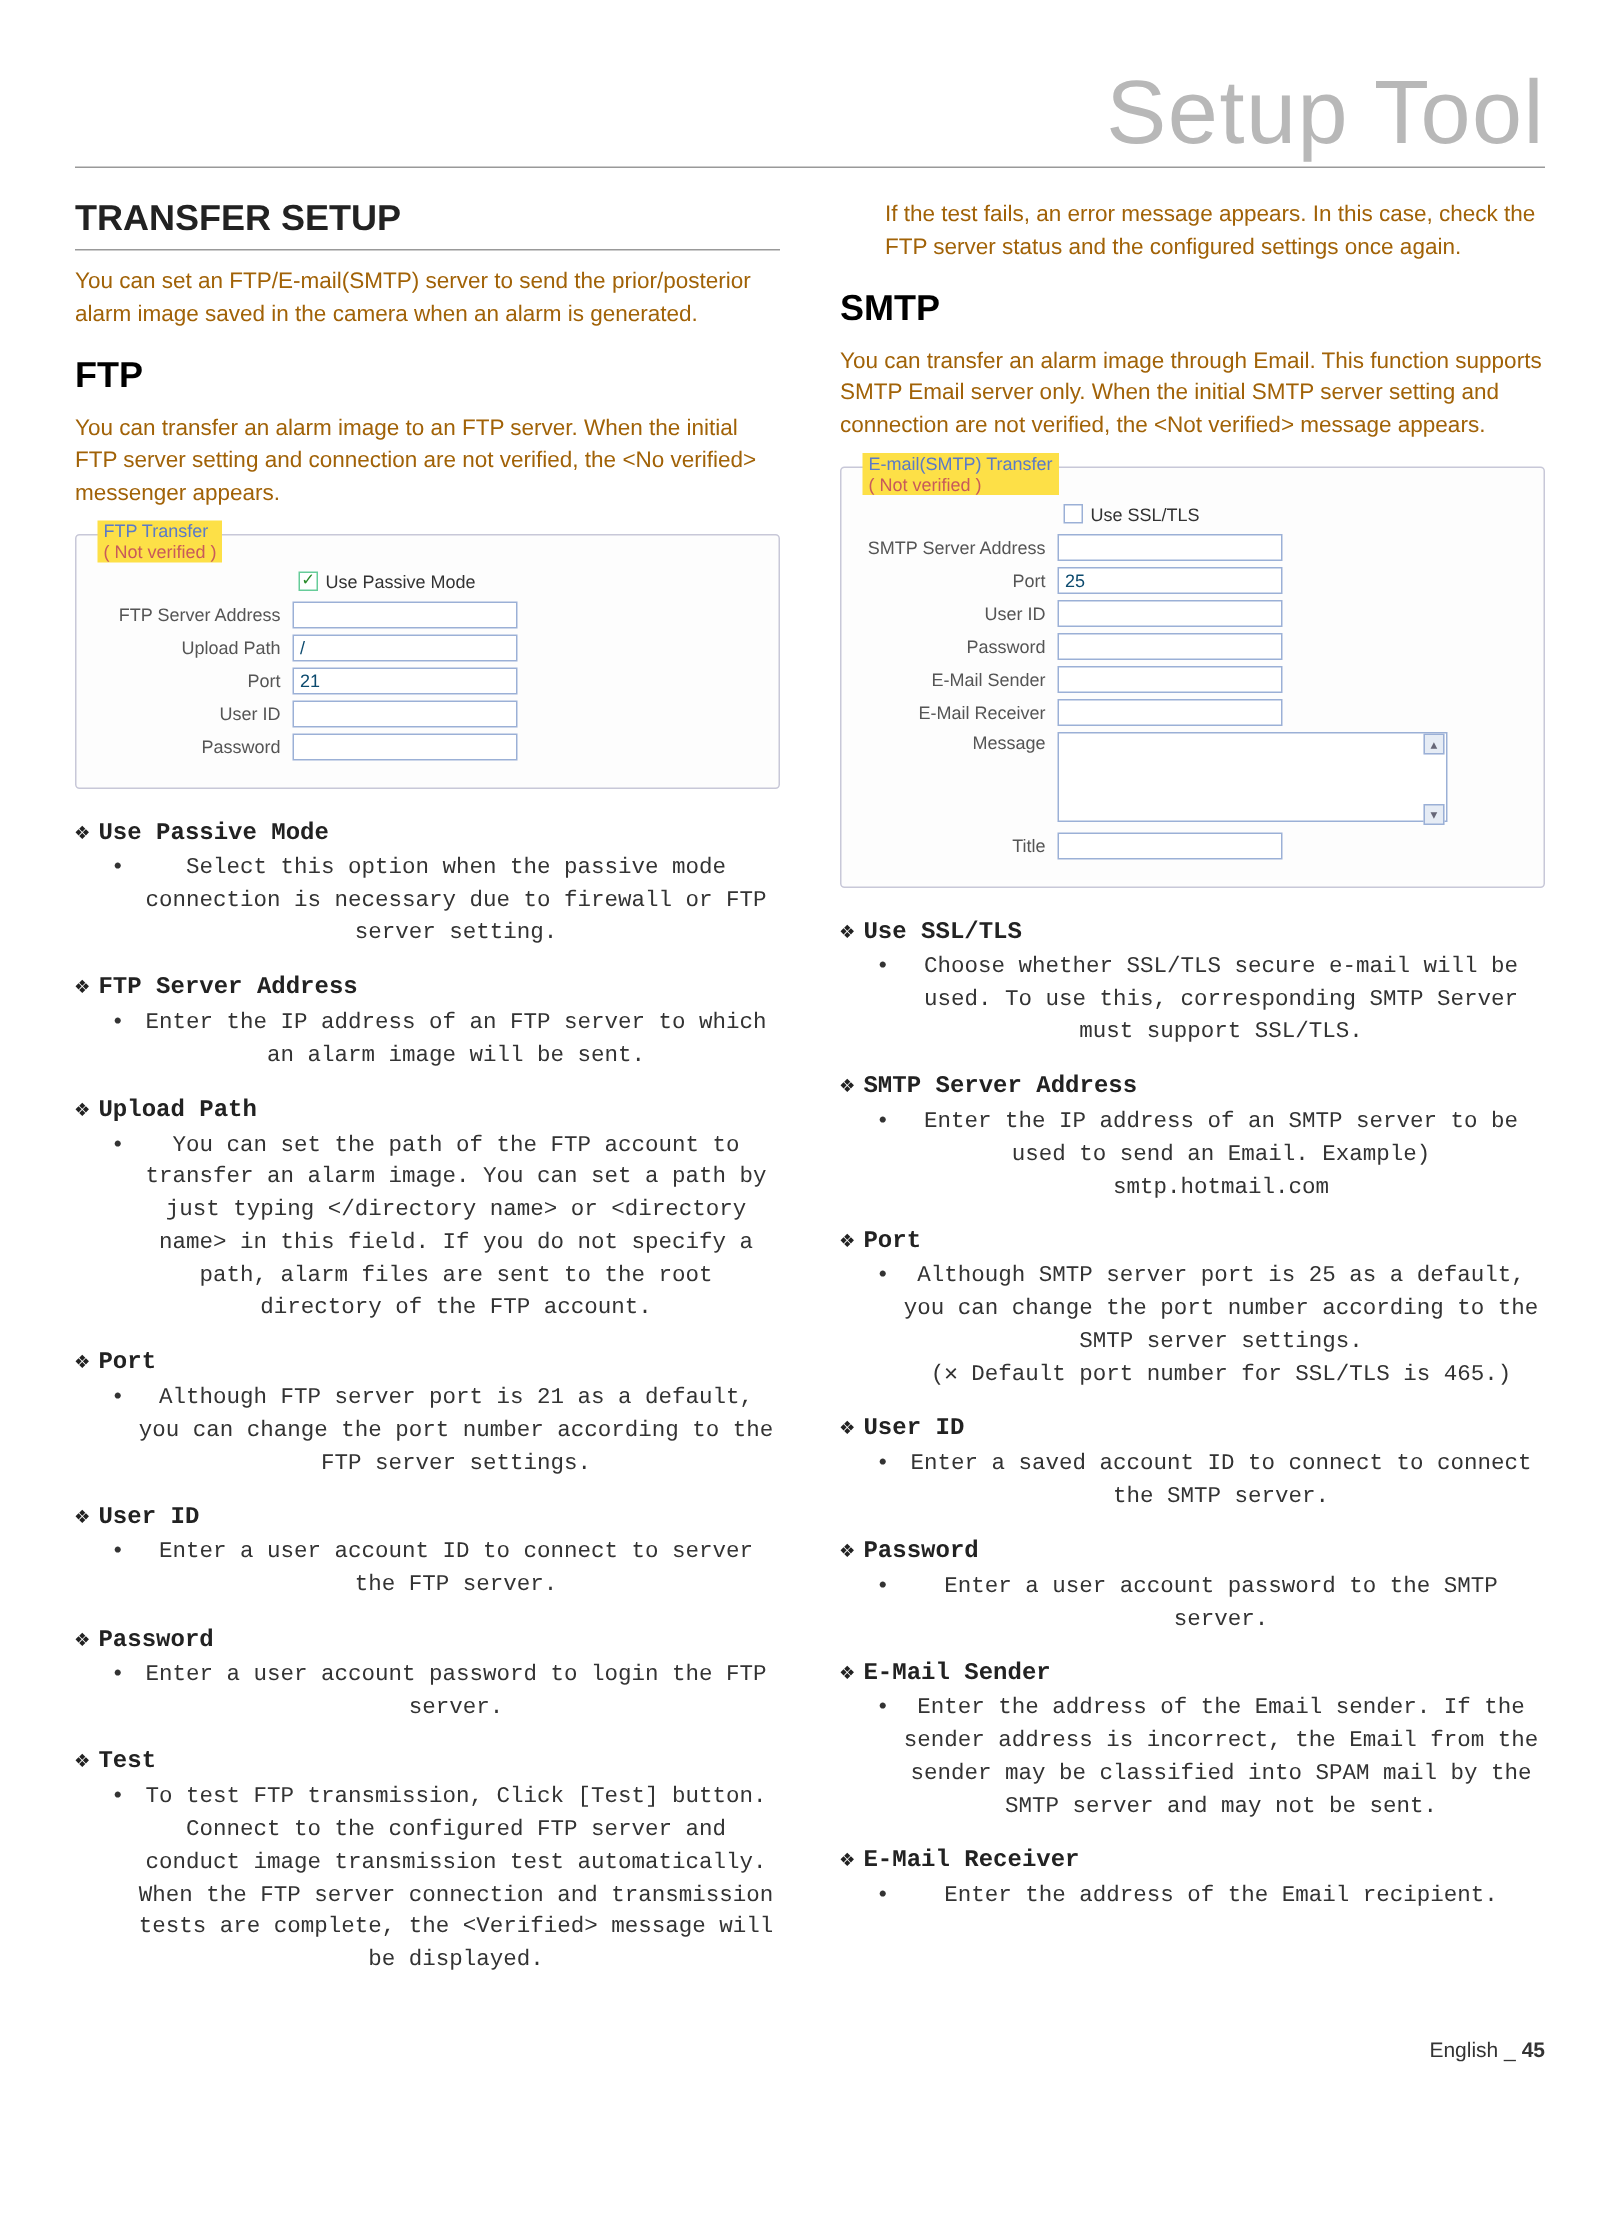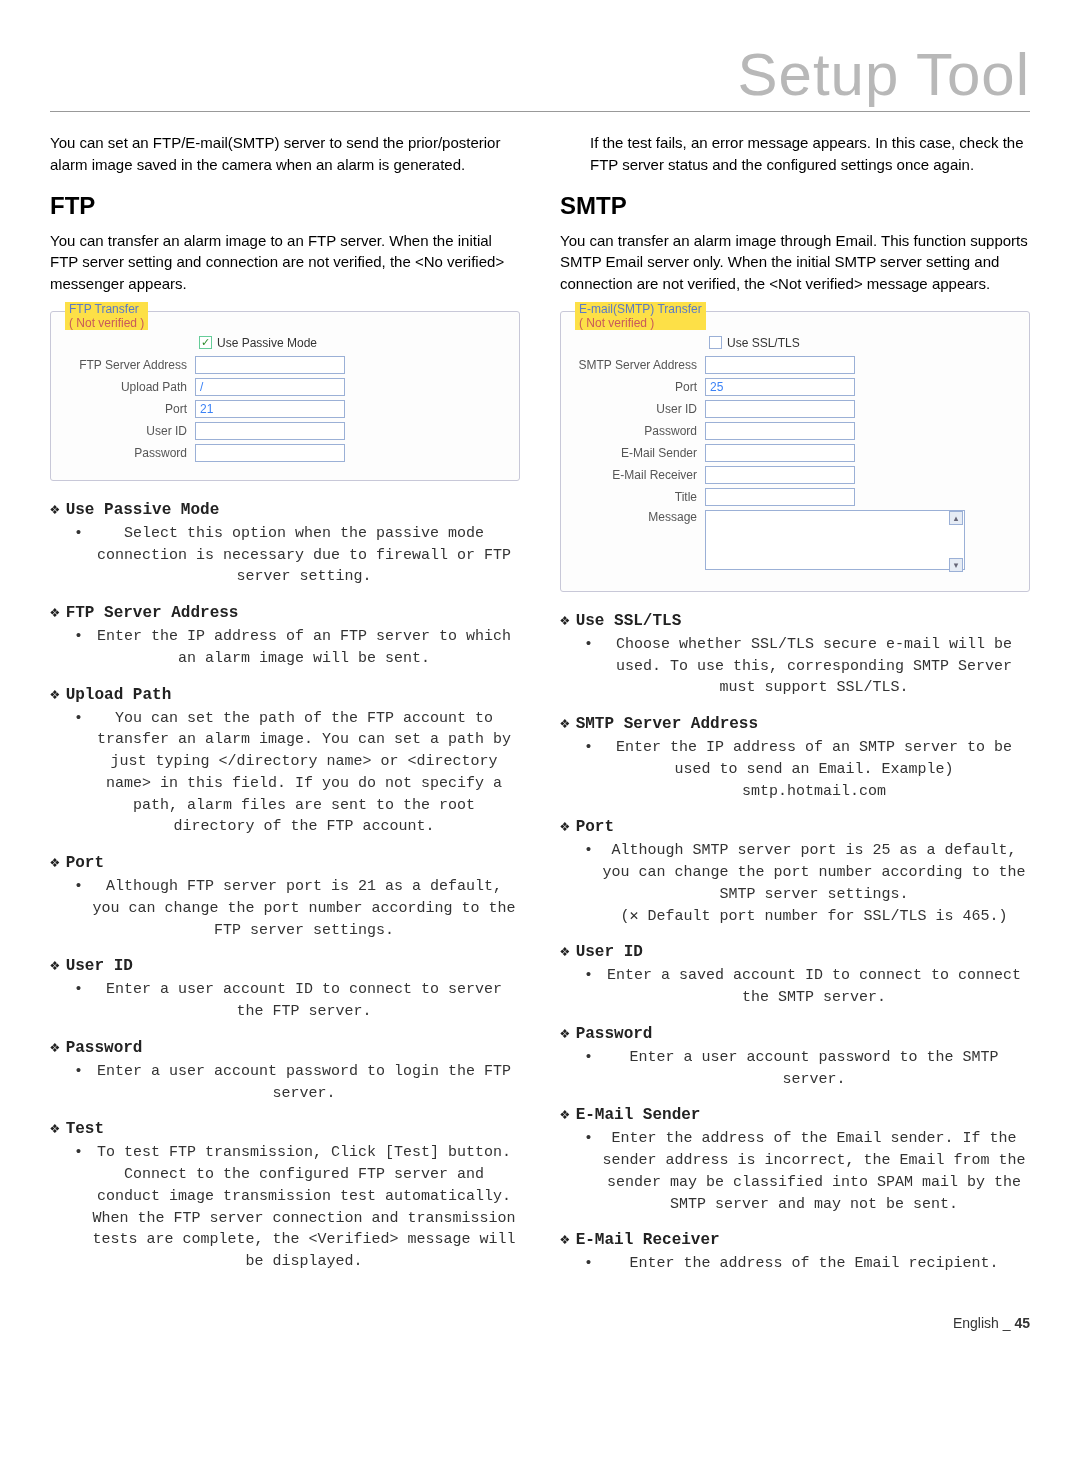--- a/index.html
+++ b/index.html
@@ -34,21 +34,21 @@
       font-size: 24px;
       font-weight: bold;
       color: #222;
       border-bottom: 1px solid #999;
       padding-bottom: 6px;
       margin-bottom: 10px;
     }
     p.body-text {
       font-size: 15px;
       line-height: 1.45;
-      color: #000000;
+      color: #a16207;
       margin-bottom: 16px;
     }
     h2.sub-heading {
       font-size: 24px;
       font-weight: bold;
       color: #000000;
       margin-top: 14px;
       margin-bottom: 10px;
     }
     .config-panel {
@@ -81,21 +81,21 @@
       color: #555;
       font-size: 12px;
     }
     .form-input {
       border: 1px solid #9bb0d6;
       background: #fff;
       height: 18px;
       width: 150px;
       font-size: 12px;
       padding: 0 4px;
-      color: #3b82f6;
+      color: #0c4a6e;
     }
     .form-textarea {
       border: 1px solid #9bb0d6;
       background: #fff;
       width: 260px;
       height: 60px;
       font-size: 12px;
       resize: none;
     }
     .checkbox-row { margin-left: 134px; margin-bottom:6px; display:flex; align-items:center;}
@@ -142,20 +142,21 @@
 <body>
 
 <div class="page-header">
   <span class="page-header-title">Setup Tool</span>
 </div>
 
 <div class="columns">
 
   <div class="col">
 
+    <h1 class="section-heading">TRANSFER SETUP</h1>
     <p class="body-text">You can set an FTP/E-mail(SMTP) server to send the prior/posterior alarm image saved in the camera when an alarm is generated.</p>
 
     <h2 class="sub-heading">FTP</h2>
     <p class="body-text">You can transfer an alarm image to an FTP server. When the initial FTP server setting and connection are not verified, the &lt;No verified&gt; messenger appears.</p>
 
     <div class="config-panel">
       <div class="config-legend">
         <span class="legend-title">FTP Transfer</span>
         <span class="legend-status">( Not verified )</span>
       </div>
@@ -261,34 +262,34 @@
       <div class="form-row">
         <span class="form-label">Password</span>
         <input class="form-input" type="password" value="" style="">
       </div>
       <div class="form-row">
         <span class="form-label">E-Mail Sender</span>
         <input class="form-input" value="" style="">
       </div>
       <div class="form-row">
         <span class="form-label">E-Mail Receiver</span>
-        <input class="form-input" value="" style="">
-      </div>
-      <div class="form-row">
-        <span class="form-label">Title</span>
         <input class="form-input" value="" style="">
       </div>
       <div class="form-row" style="align-items:flex-start;">
         <span class="form-label">Message</span>
         <span class="ta-scroll">
           <textarea class="form-textarea" style=""></textarea>
           <span class="ta-arrow top">▴</span>
           <span class="ta-arrow bot">▾</span>
         </span>
       </div>
+      <div class="form-row">
+        <span class="form-label">Title</span>
+        <input class="form-input" value="" style="">
+      </div>
     </div>
 
     <div class="item-block">
       <div class="item-heading"><span class="diamond">❖</span><span>Use SSL/TLS</span></div>
       <ul class="bullet-list">
           <li>Choose whether SSL/TLS secure e-mail will be used. To use this, corresponding SMTP Server must support SSL/TLS.</li>
         </ul>
     </div>
     <div class="item-block">
       <div class="item-heading"><span class="diamond">❖</span><span>SMTP Server Address</span></div>

